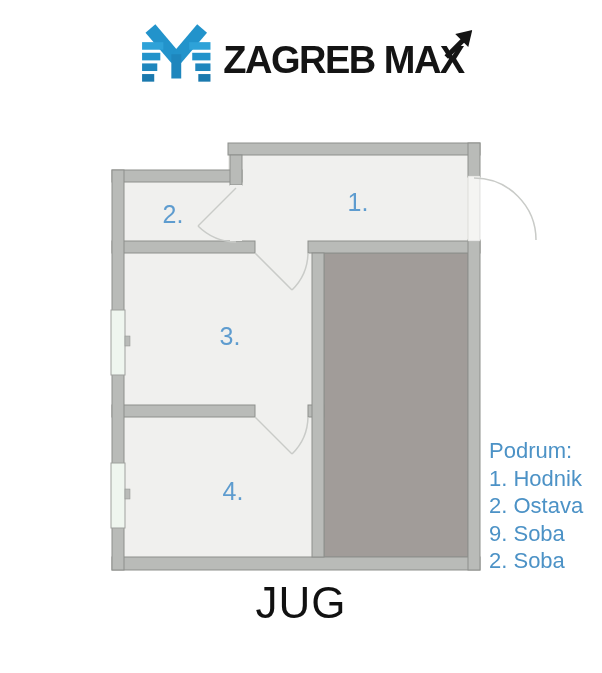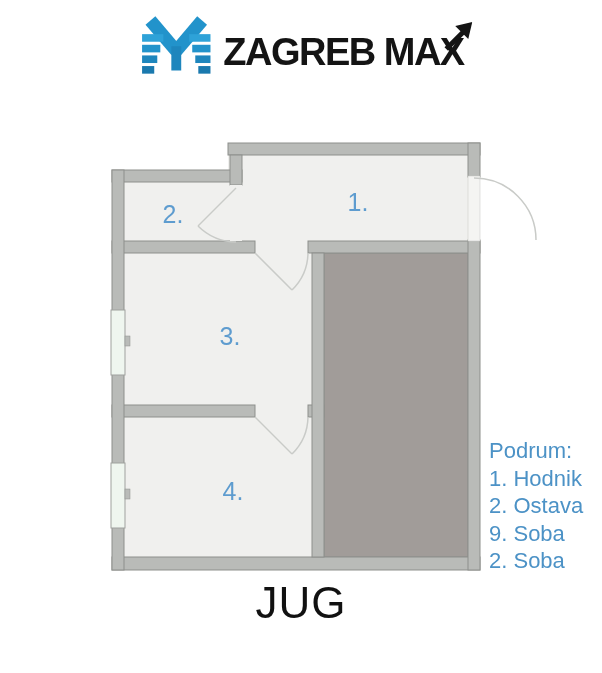--- a/index.html
+++ b/index.html
@@ -1,21 +1,21 @@
 <!DOCTYPE html>
 <html><head>
 <meta charset="utf-8">
 <style>
   html,body{margin:0;padding:0;background:#ffffff;}
   body{width:602px;height:673px;position:relative;overflow:hidden;
        font-family:"Liberation Sans", sans-serif;}
   .canvas{position:absolute;inset:0;width:602px;height:673px;}
 
   
-  .logo{position:absolute;top:8px;left:50%;transform:translateX(-50%);
+  .logo{position:absolute;top:16px;left:50%;transform:translateX(-50%);
         display:flex;align-items:center;gap:9px;}
   .logo-m svg{display:block;}
   .logo-text{display:flex;flex-direction:column;align-items:flex-start;}
   .brand1{font-size:38px;font-weight:bold;color:#141414;letter-spacing:-1.5px;
           line-height:1;position:relative;white-space:nowrap;}
   .brand1 .arrow{position:absolute;right:-9px;top:-13px;}
   .brand2{font-size:23px;font-weight:bold;color:#141414;letter-spacing:7.5px;
           line-height:1;margin-top:5px;white-space:nowrap;}
 
   

